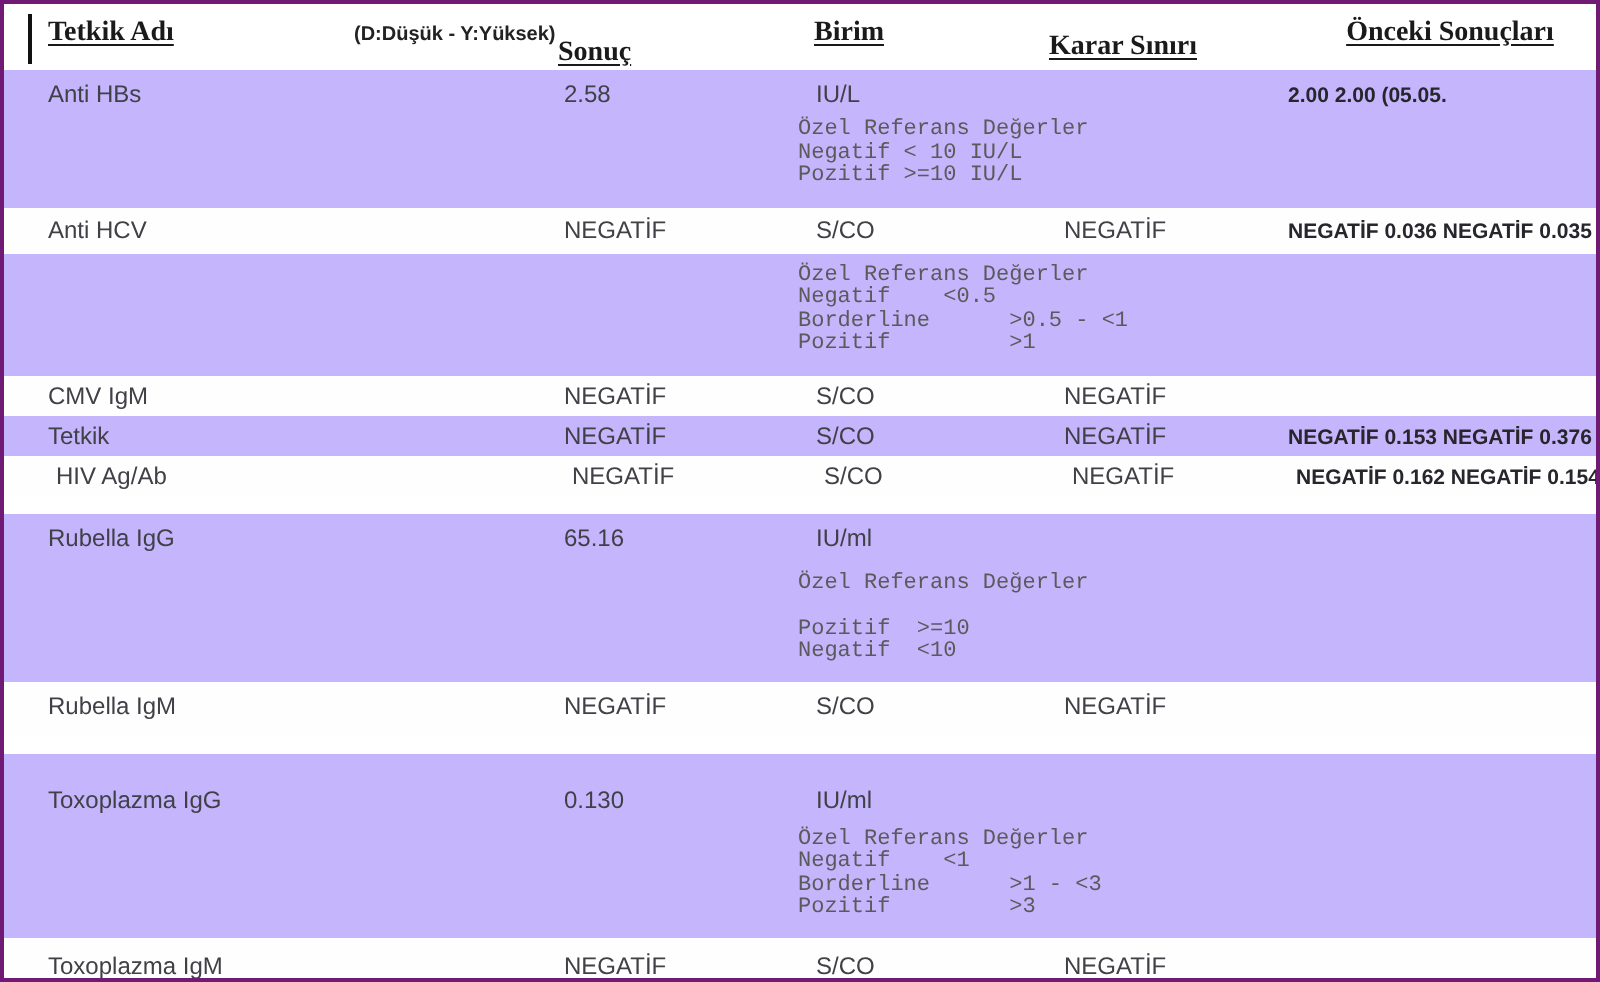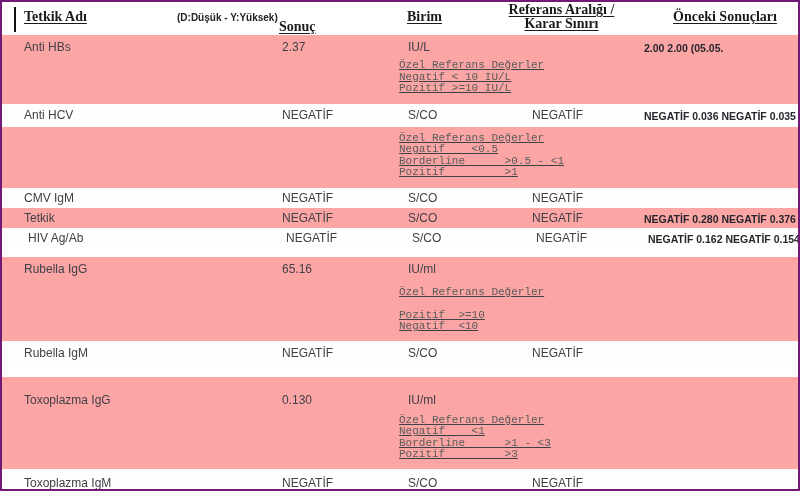--- a/index.html
+++ b/index.html
@@ -27,21 +27,21 @@
     position:absolute;left:175px;top:10px;
     font-size:10px;font-weight:bold;color:#222;white-space:nowrap;
   }
   .h-result{left:277px;top:17px;}
   .h-unit{left:405px;top:7px;}
   .h-ref{left:487px;top:1px;width:145px;text-align:center;line-height:14px;}
   .h-prev{left:648px;top:7px;width:150px;text-align:center;}
   .h-bar{position:absolute;left:12px;top:5px;width:2px;height:25px;background:#111;}
   
   .group{position:relative;}
-  .band{background:#fca5a5;text-decoration:underline;}
+  .band{background:#c4b5fd;}
   .trow{position:relative;height:17px;}
   .c{position:absolute;top:0;font-size:12px;white-space:nowrap;}
   .name{left:22px;}
   .result{left:280px;}
   .unit{left:406px;}
   .ref{left:530px;}
   .prev{
     left:642px;max-width:154px;overflow:hidden;
     font-size:10.5px;font-weight:bold;color:#26262c;padding-top:2px;
   }
@@ -68,28 +68,28 @@
 <body>
 
 <div class="page">
 
   <div class="hdr">
     <div class="h-bar"></div>
     <span class="serif h-test">Tetkik Adı</span>
     <span class="h-flag">(D:Düşük - Y:Yüksek)</span>
     <span class="serif h-result">Sonuç</span>
     <span class="serif h-unit">Birim</span>
-    <span class="serif h-ref"><span>Referans Aralığı /</span><br><span>Karar Sınırı</span></span>
+    <span class="serif h-ref"><br><span>Karar Sınırı</span></span>
     <span class="serif h-prev">Önceki Sonuçları</span>
   </div>
 
   <div class="group band" id="g1">
     <div class="trow">
       <span class="c name">Anti HBs</span>
-      <span class="c result">2.37</span>
+      <span class="c result">2.58</span>
       <span class="c unit">IU/L</span>
       <span class="c prev">2.00 2.00  (05.05.</span>
     </div>
     <pre class="refblock">Özel Referans Değerler
 Negatif &lt; 10 IU/L
 Pozitif &gt;=10 IU/L</pre>
   </div>
 
   <div class="group" id="g2">
     <div class="trow">
@@ -116,21 +116,21 @@
       <span class="c ref">NEGATİF</span>
     </div>
   </div>
 
   <div class="group band" id="g5">
     <div class="trow">
       <span class="c name">Tetkik</span>
       <span class="c result">NEGATİF</span>
       <span class="c unit">S/CO</span>
       <span class="c ref">NEGATİF</span>
-      <span class="c prev">NEGATİF 0.280   NEGATİF 0.376</span>
+      <span class="c prev">NEGATİF 0.153   NEGATİF 0.376</span>
     </div>
   </div>
 
   <div class="group" id="g6">
     <div class="trow">
       <span class="c name">HIV Ag/Ab</span>
       <span class="c result">NEGATİF</span>
       <span class="c unit">S/CO</span>
       <span class="c ref">NEGATİF</span>
       <span class="c prev">NEGATİF 0.162   NEGATİF 0.154</span>

